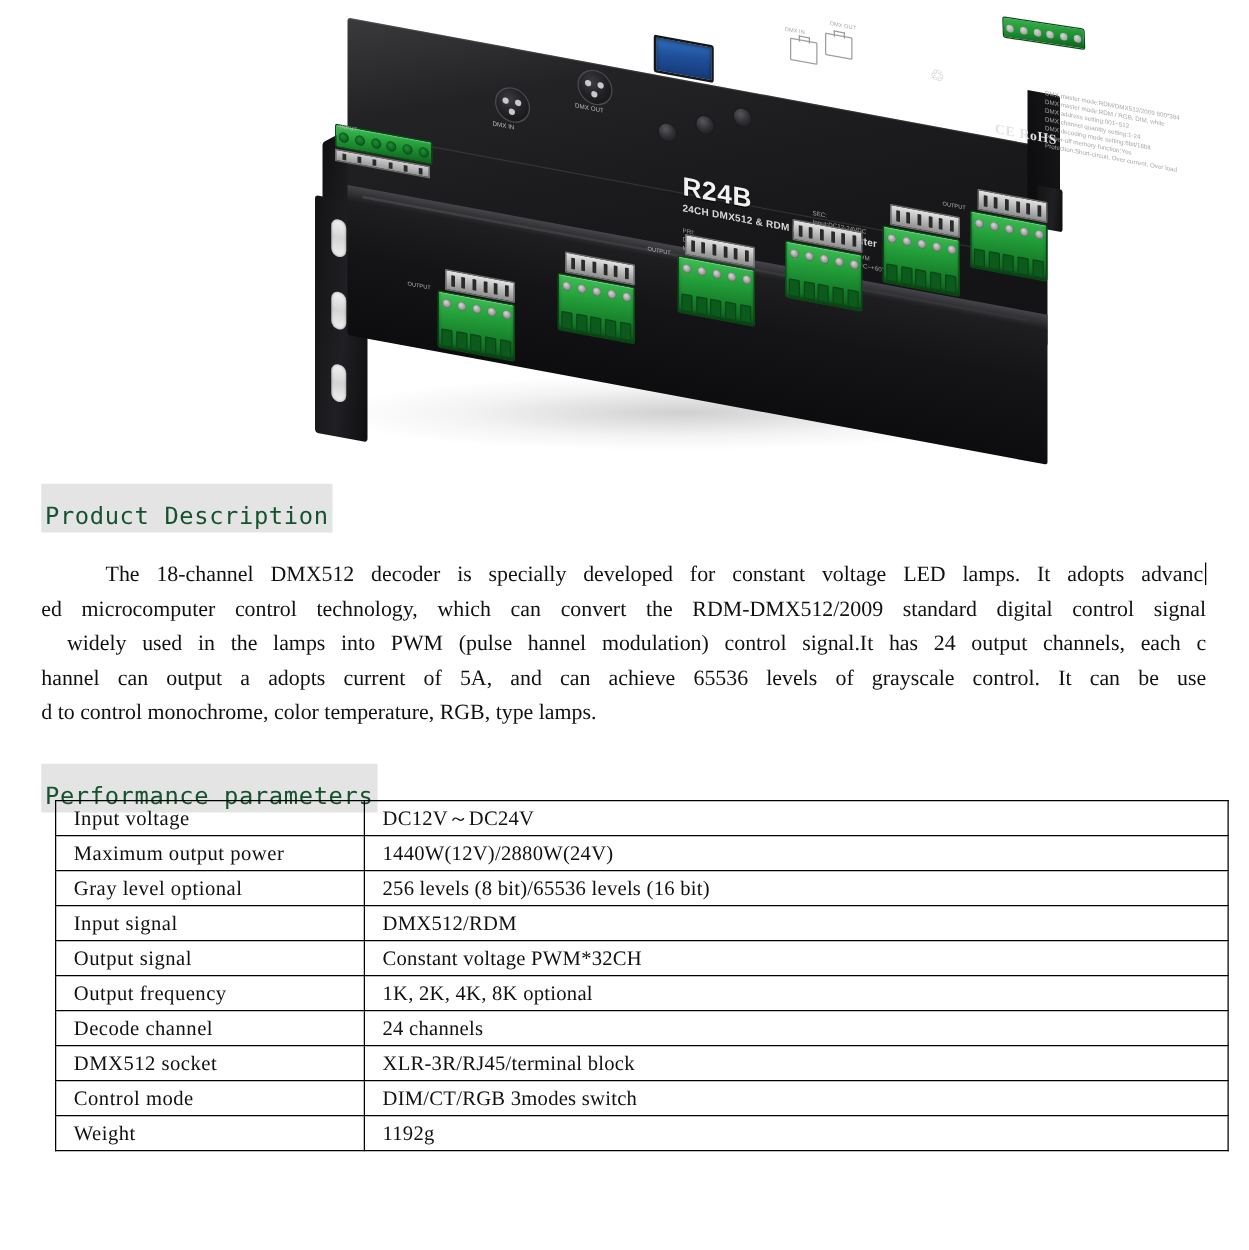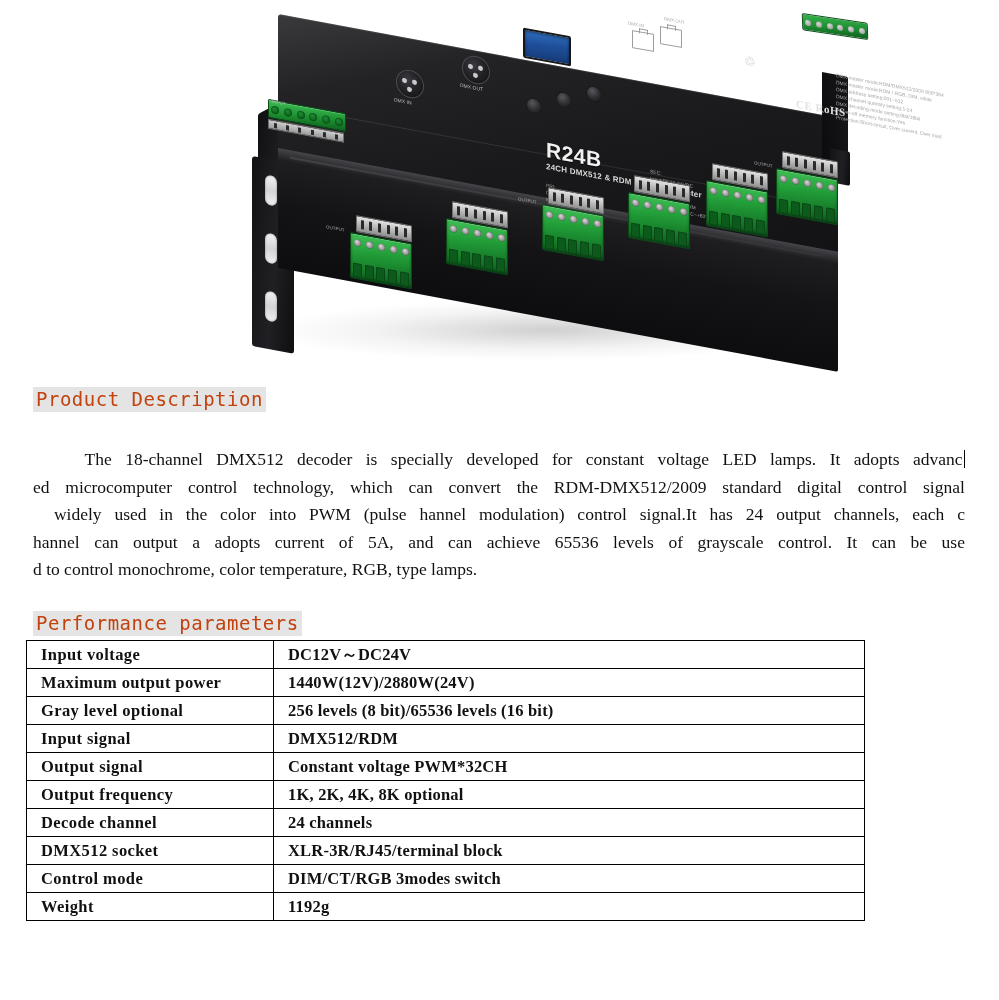--- a/index.html
+++ b/index.html
@@ -409,24 +409,24 @@
 
   
   .doc {
     position: absolute;
     left: 0; top: 382px;
     width: 999px;
   }
   .section-heading {
     font-family: "DejaVu Sans Mono", "Liberation Mono", monospace;
     font-size: 19px;
-    color: #c2410c;
+    color: #14532d;
     background: #e4e4e4;
     display: inline-block;
-    padding: 1px 3px 2px 3px;
+    padding: 15px 3px 2px 3px;
     letter-spacing: 0.5px;
     margin: 0;
     font-weight: normal;
   }
   .heading-wrap-1 { position: absolute; left: 33px; top: 5px; }
   .heading-wrap-2 { position: absolute; left: 33px; top: 229px; }
 
   .para {
     position: absolute;
     left: 33px; top: 64px;
@@ -452,25 +452,24 @@
     width: 1.5px;
     height: 18px;
     background: #000;
     vertical-align: -3px;
     margin-left: 1px;
   }
 
   
   .spec-table {
     position: absolute;
-    left: 26px; top: 258px;
-    width: 839px;
+    left: 44px; top: 258px;
+    width: 939px;
     border-collapse: collapse;
     table-layout: fixed;
-    font-weight: bold;
   }
   .spec-table td {
     border: 1.6px solid #000000;
     height: 27px;
     padding: 0 0 0 14px;
     font-size: 16.5px;
     color: #111;
     font-family: "Liberation Serif", "DejaVu Serif", serif;
     vertical-align: middle;
     line-height: 27px;
@@ -770,21 +769,21 @@
         <span>digital</span>
         <span>control</span>
         <span>signal</span>
     </span>
     <span class="ln just">
       <span class="indent" style="width:8px"></span>
         <span>widely</span>
         <span>used</span>
         <span>in</span>
         <span>the</span>
-        <span>color</span>
+        <span>lamps</span>
         <span>into</span>
         <span>PWM</span>
         <span>(pulse</span>
         <span>hannel</span>
         <span>modulation)</span>
         <span>control</span>
         <span>signal.It</span>
         <span>has</span>
         <span>24</span>
         <span>output</span>

